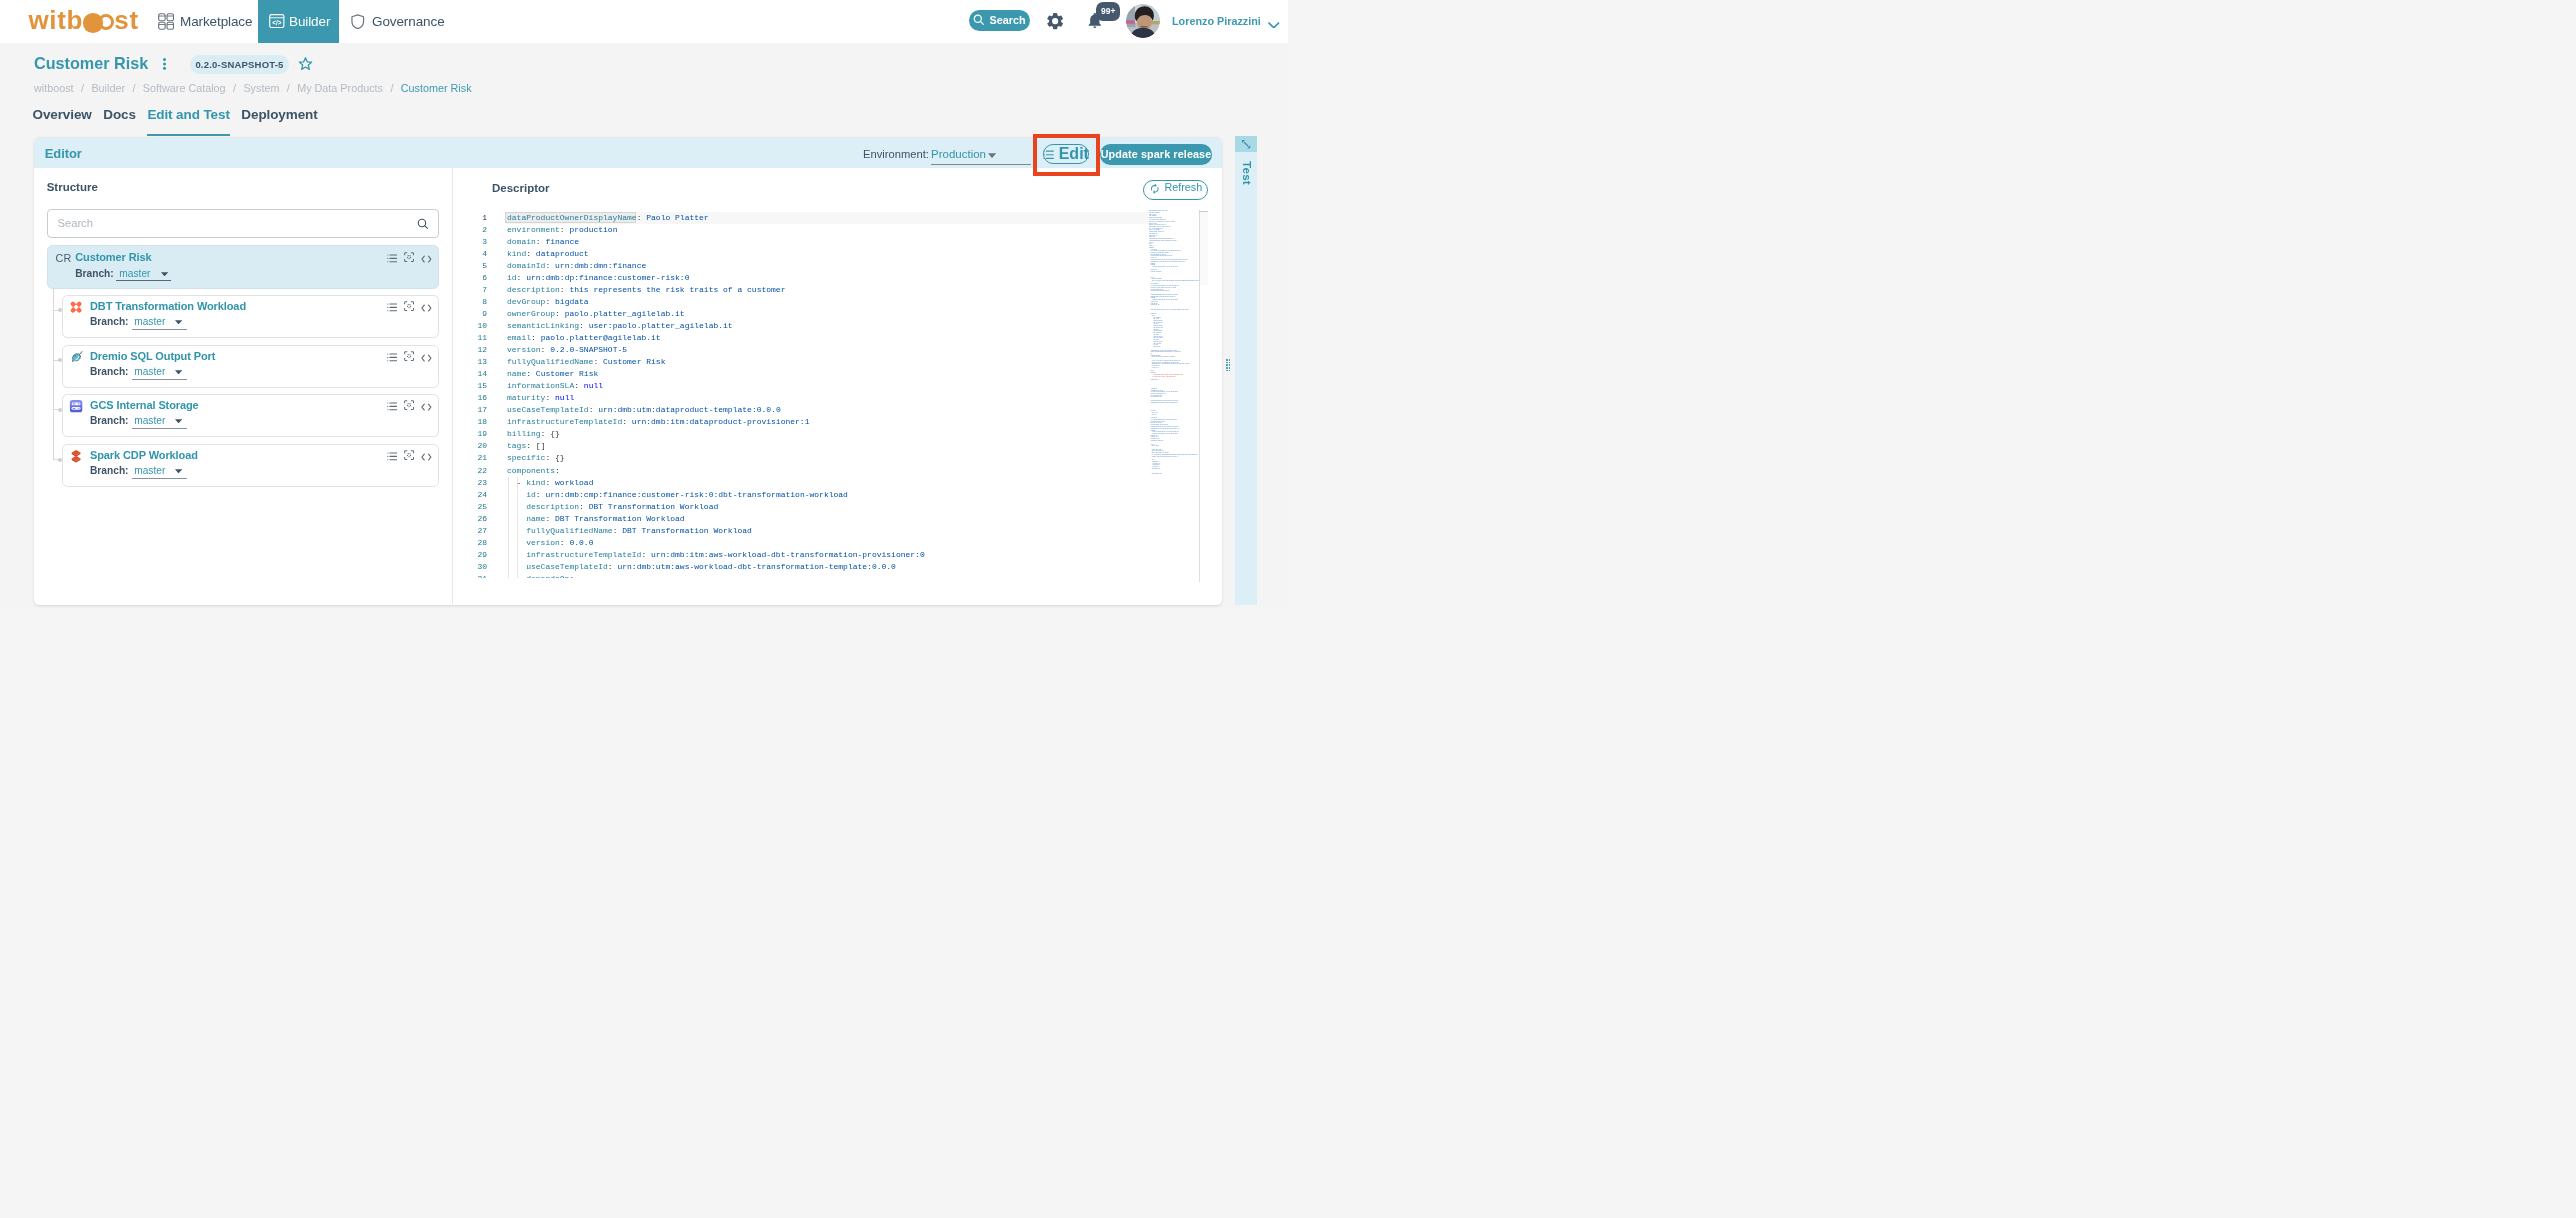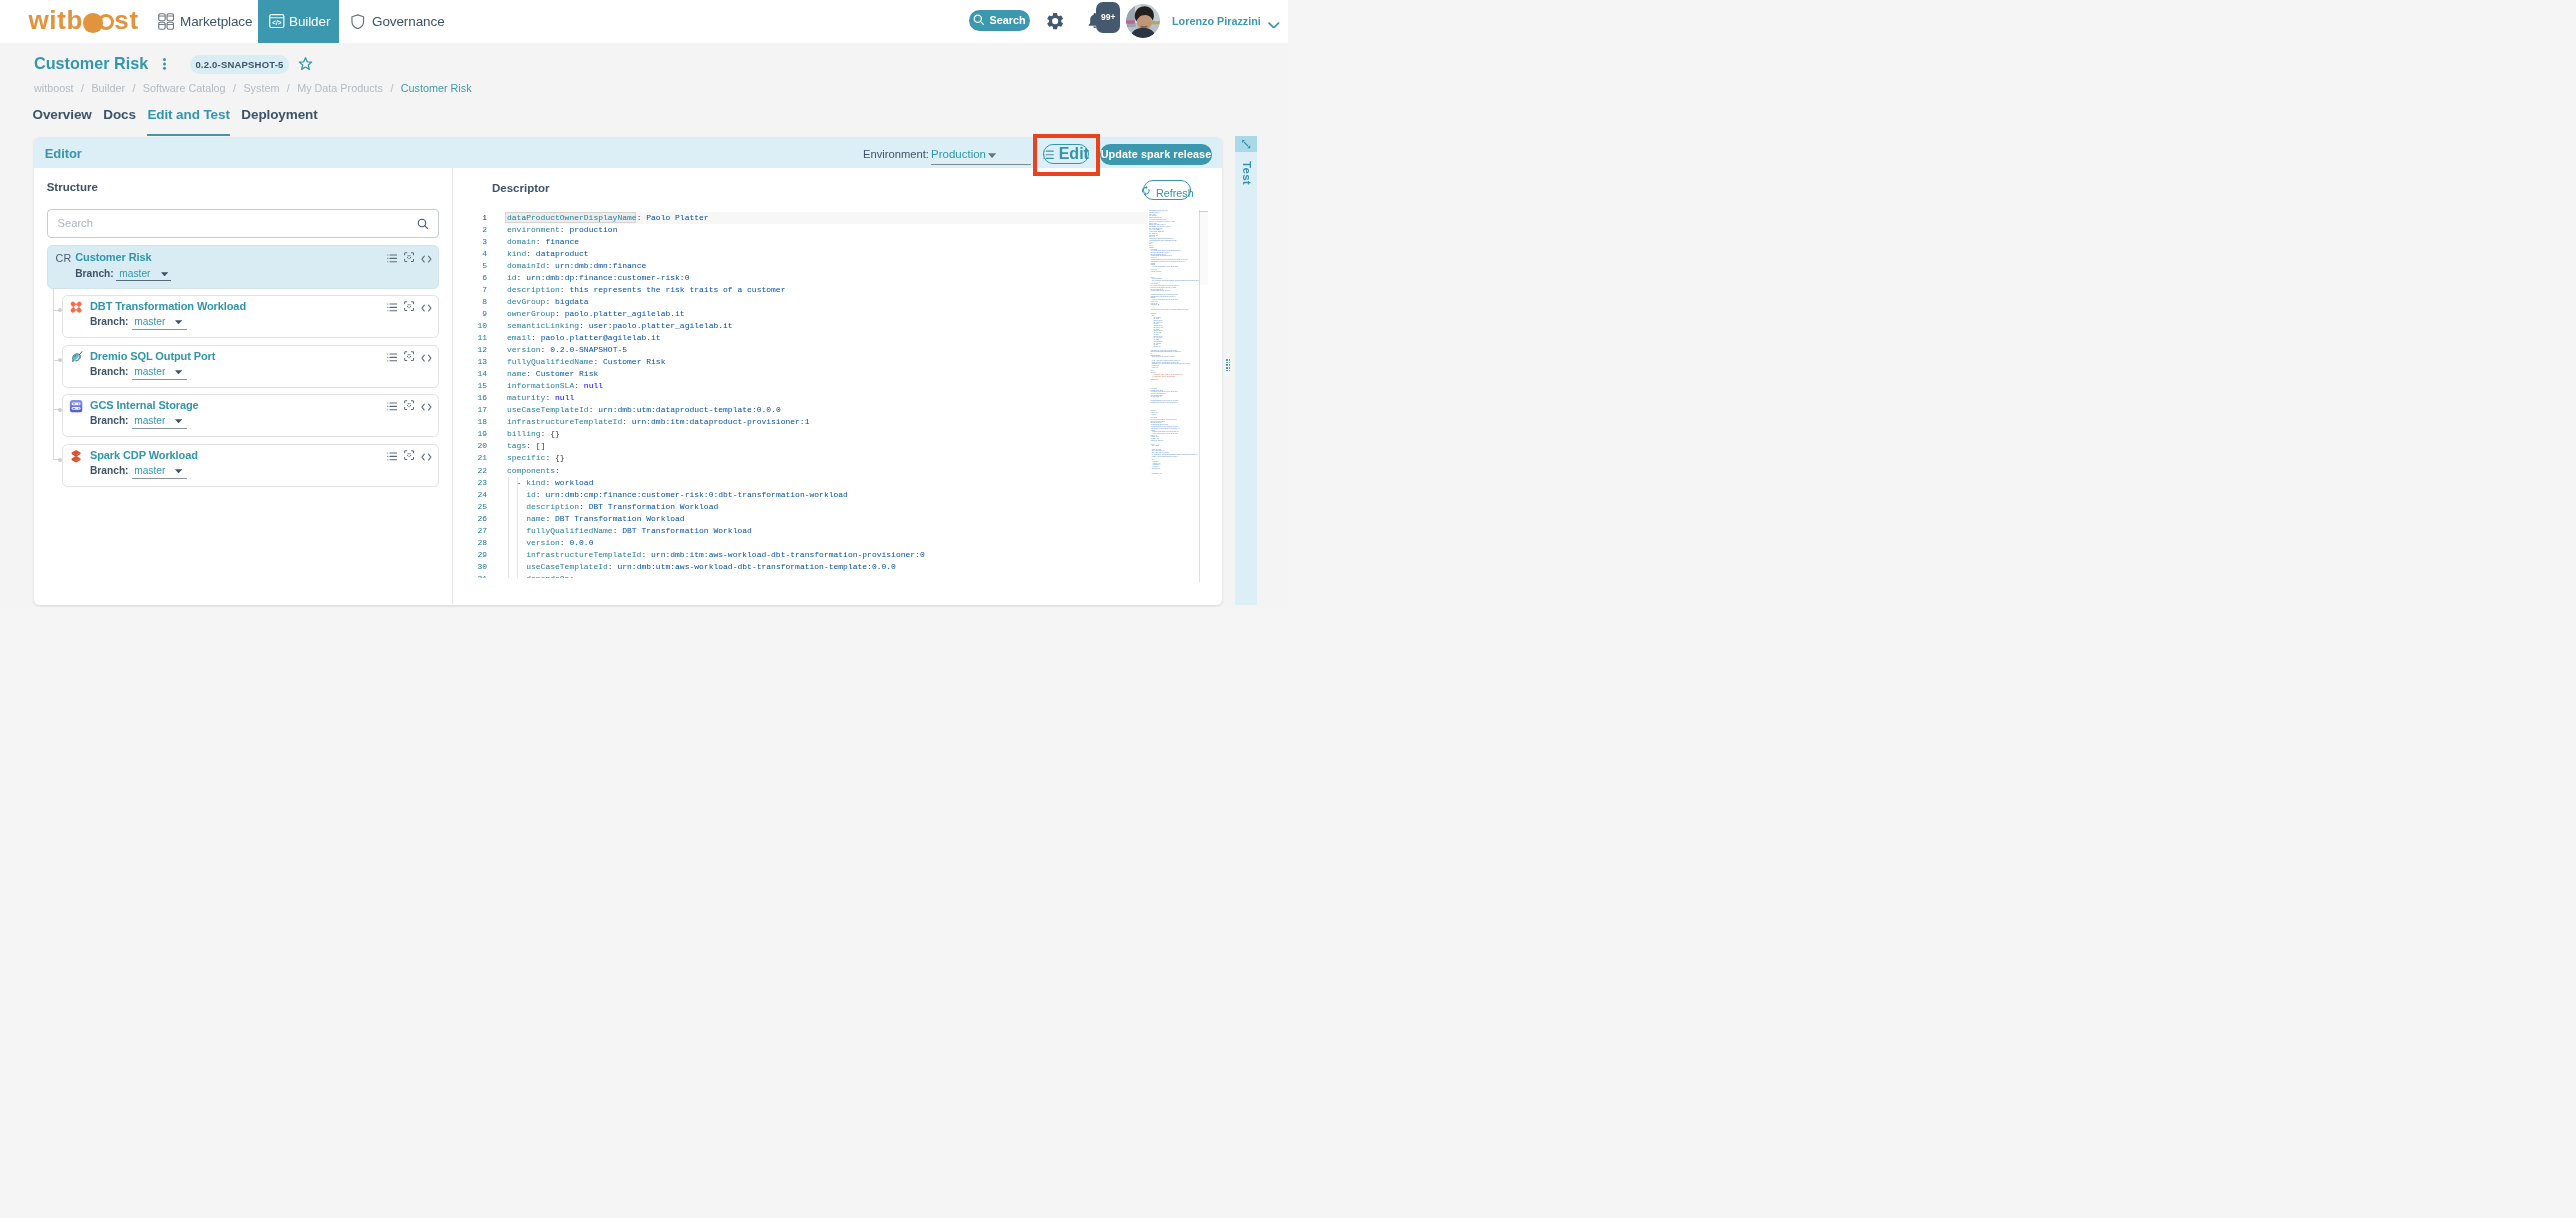--- a/index.html
+++ b/index.html
@@ -88,21 +88,21 @@
             </g>
           </svg></span>
         <span style="color:#fff;font-size:10.8px;font-weight:600">Search</span>
       </div>
     <div class="abs" style="left:1045px;top:10.8px"><svg width="20.3" height="20.3" viewBox="0 0 24 24">
           <path fill="#45596e" d="M19.14 12.94c.04-.3.06-.61.06-.94 0-.32-.02-.64-.07-.94l2.03-1.58a.49.49 0 0 0 .12-.61l-1.92-3.32a.49.49 0 0 0-.59-.22l-2.39.96c-.5-.38-1.03-.7-1.62-.94l-.36-2.54a.48.48 0 0 0-.48-.41h-3.84c-.24 0-.43.17-.47.41l-.36 2.54c-.59.24-1.13.57-1.62.94l-2.39-.96a.49.49 0 0 0-.59.22L2.73 8.87c-.12.21-.08.47.12.61l2.03 1.58c-.05.3-.09.63-.09.94s.02.64.07.94l-2.03 1.58a.49.49 0 0 0-.12.61l1.92 3.32c.12.22.37.29.59.22l2.39-.96c.5.38 1.03.7 1.62.94l.36 2.54c.05.24.24.41.48.41h3.84c.24 0 .44-.17.47-.41l.36-2.54c.59-.24 1.13-.56 1.62-.94l2.39.96c.22.08.47 0 .59-.22l1.92-3.32a.49.49 0 0 0-.12-.61l-2.01-1.58zM12 15.6A3.6 3.6 0 1 1 12 8.4a3.6 3.6 0 0 1 0 7.2z"></path>
         </svg></div>
     <div class="abs" style="left:1086px;top:10.8px"><svg width="17.6" height="19" viewBox="0 0 24 24">
           <path fill="#45596e" d="M12 22.2c1.15 0 2.1-.95 2.1-2.1h-4.2c0 1.15.94 2.1 2.1 2.1zm6.3-6.3v-5.25c0-3.23-1.72-5.93-4.72-6.64v-.71C13.58 2.43 12.87 1.7 12 1.7s-1.58.73-1.58 1.6v.71C7.4 4.72 5.7 7.4 5.7 10.65v5.25L3.6 18v1.05h16.8V18l-2.1-2.1z"></path>
         </svg></div>
-    <div class="abs" style="left:1096px;top:1.7px;width:24.4px;height:31px;border-radius:7.1px;background:#45596e;color:#fff;font-size:8.5px;font-weight:600;display:flex;align-items:center;justify-content:center">99+</div>
+    <div class="abs" style="left:1096px;top:1.7px;width:24.4px;height:19px;border-radius:7.1px;background:#45596e;color:#fff;font-size:8.5px;font-weight:600;display:flex;align-items:center;justify-content:center">99+</div>
     <div class="abs" style="left:1126px;top:4.1px;width:34px;height:34px;border-radius:50%;overflow:hidden"><svg width="34" height="34" viewBox="0 0 50 50">
           <defs>
             <clipPath id="avc">
               <circle cx="25" cy="25" r="25"></circle>
             </clipPath>
           </defs>
           <g clip-path="url(#avc)">
             <rect width="50" height="50" fill="#b9c1c7"></rect>
             <rect x="0" y="0" width="14" height="34" fill="#98a4ae"></rect>
             <rect x="13" y="2" width="9" height="26" fill="#cdd5da"></rect>
@@ -364,21 +364,21 @@
           </svg></div>
         <div style="position:absolute;left:358px;top:6.1px"><svg width="10.8" height="8.1" viewBox="0 0 18 13">
             <g fill="none" stroke="#5f6a73" stroke-width="1.8" stroke-linecap="round" stroke-linejoin="round">
               <path d="m5.5 1.5-4 5 4 5"></path>
               <path d="m12.5 1.5 4 5-4 5"></path>
             </g>
           </svg></div>
 </div>
 
     <div class="abs seclbl" style="left:458px;top:44px">Descriptor</div>
-    <div class="abs" style="left:1109px;top:42px;width:48px;height:19.5px;border:1.1px solid #3896ac;border-radius:10px;display:flex;align-items:flex-end;justify-content:center;gap:4.1px">
+    <div class="abs" style="left:1109px;top:42px;width:65px;height:19.5px;border:1.1px solid #3896ac;border-radius:10px;display:flex;align-items:flex-start;justify-content:center;gap:4.1px">
         <span style="margin-top:2px"><svg width="11.5" height="11.5" viewBox="0 0 24 24">
             <path fill="#3596ac" d="M12 6v3l4-4-4-4v3c-4.42 0-8 3.58-8 8 0 1.57.46 3.03 1.24 4.26L6.7 14.8A5.87 5.87 0 0 1 6 12c0-3.31 2.69-6 6-6zm6.76 1.74L17.3 9.2c.44.84.7 1.79.7 2.8 0 3.31-2.69 6-6 6v-3l-4 4 4 4v-3c4.42 0 8-3.58 8-8 0-1.57-.46-3.03-1.24-4.26z"></path>
           </svg></span>
         <span style="font-size:10.8px;color:#3295ab;font-weight:500">Refresh</span>
       </div>
     <div id="codeclip">
       <div style="position:relative;left:-419px;top:-30px">
         <div style="position:absolute;left:472px;top:74px;width:642px;height:12px;background:#f7f7f7"></div>
 <div style="position:absolute;left:471px;top:74px;width:131px;height:11.4px;background:#ececec;border:0.7px solid #d4d4d4"></div>
 <div style="position:absolute;left:474px;top:339px;width:0.7px;height:104px;background:#e6e6e6"></div>

